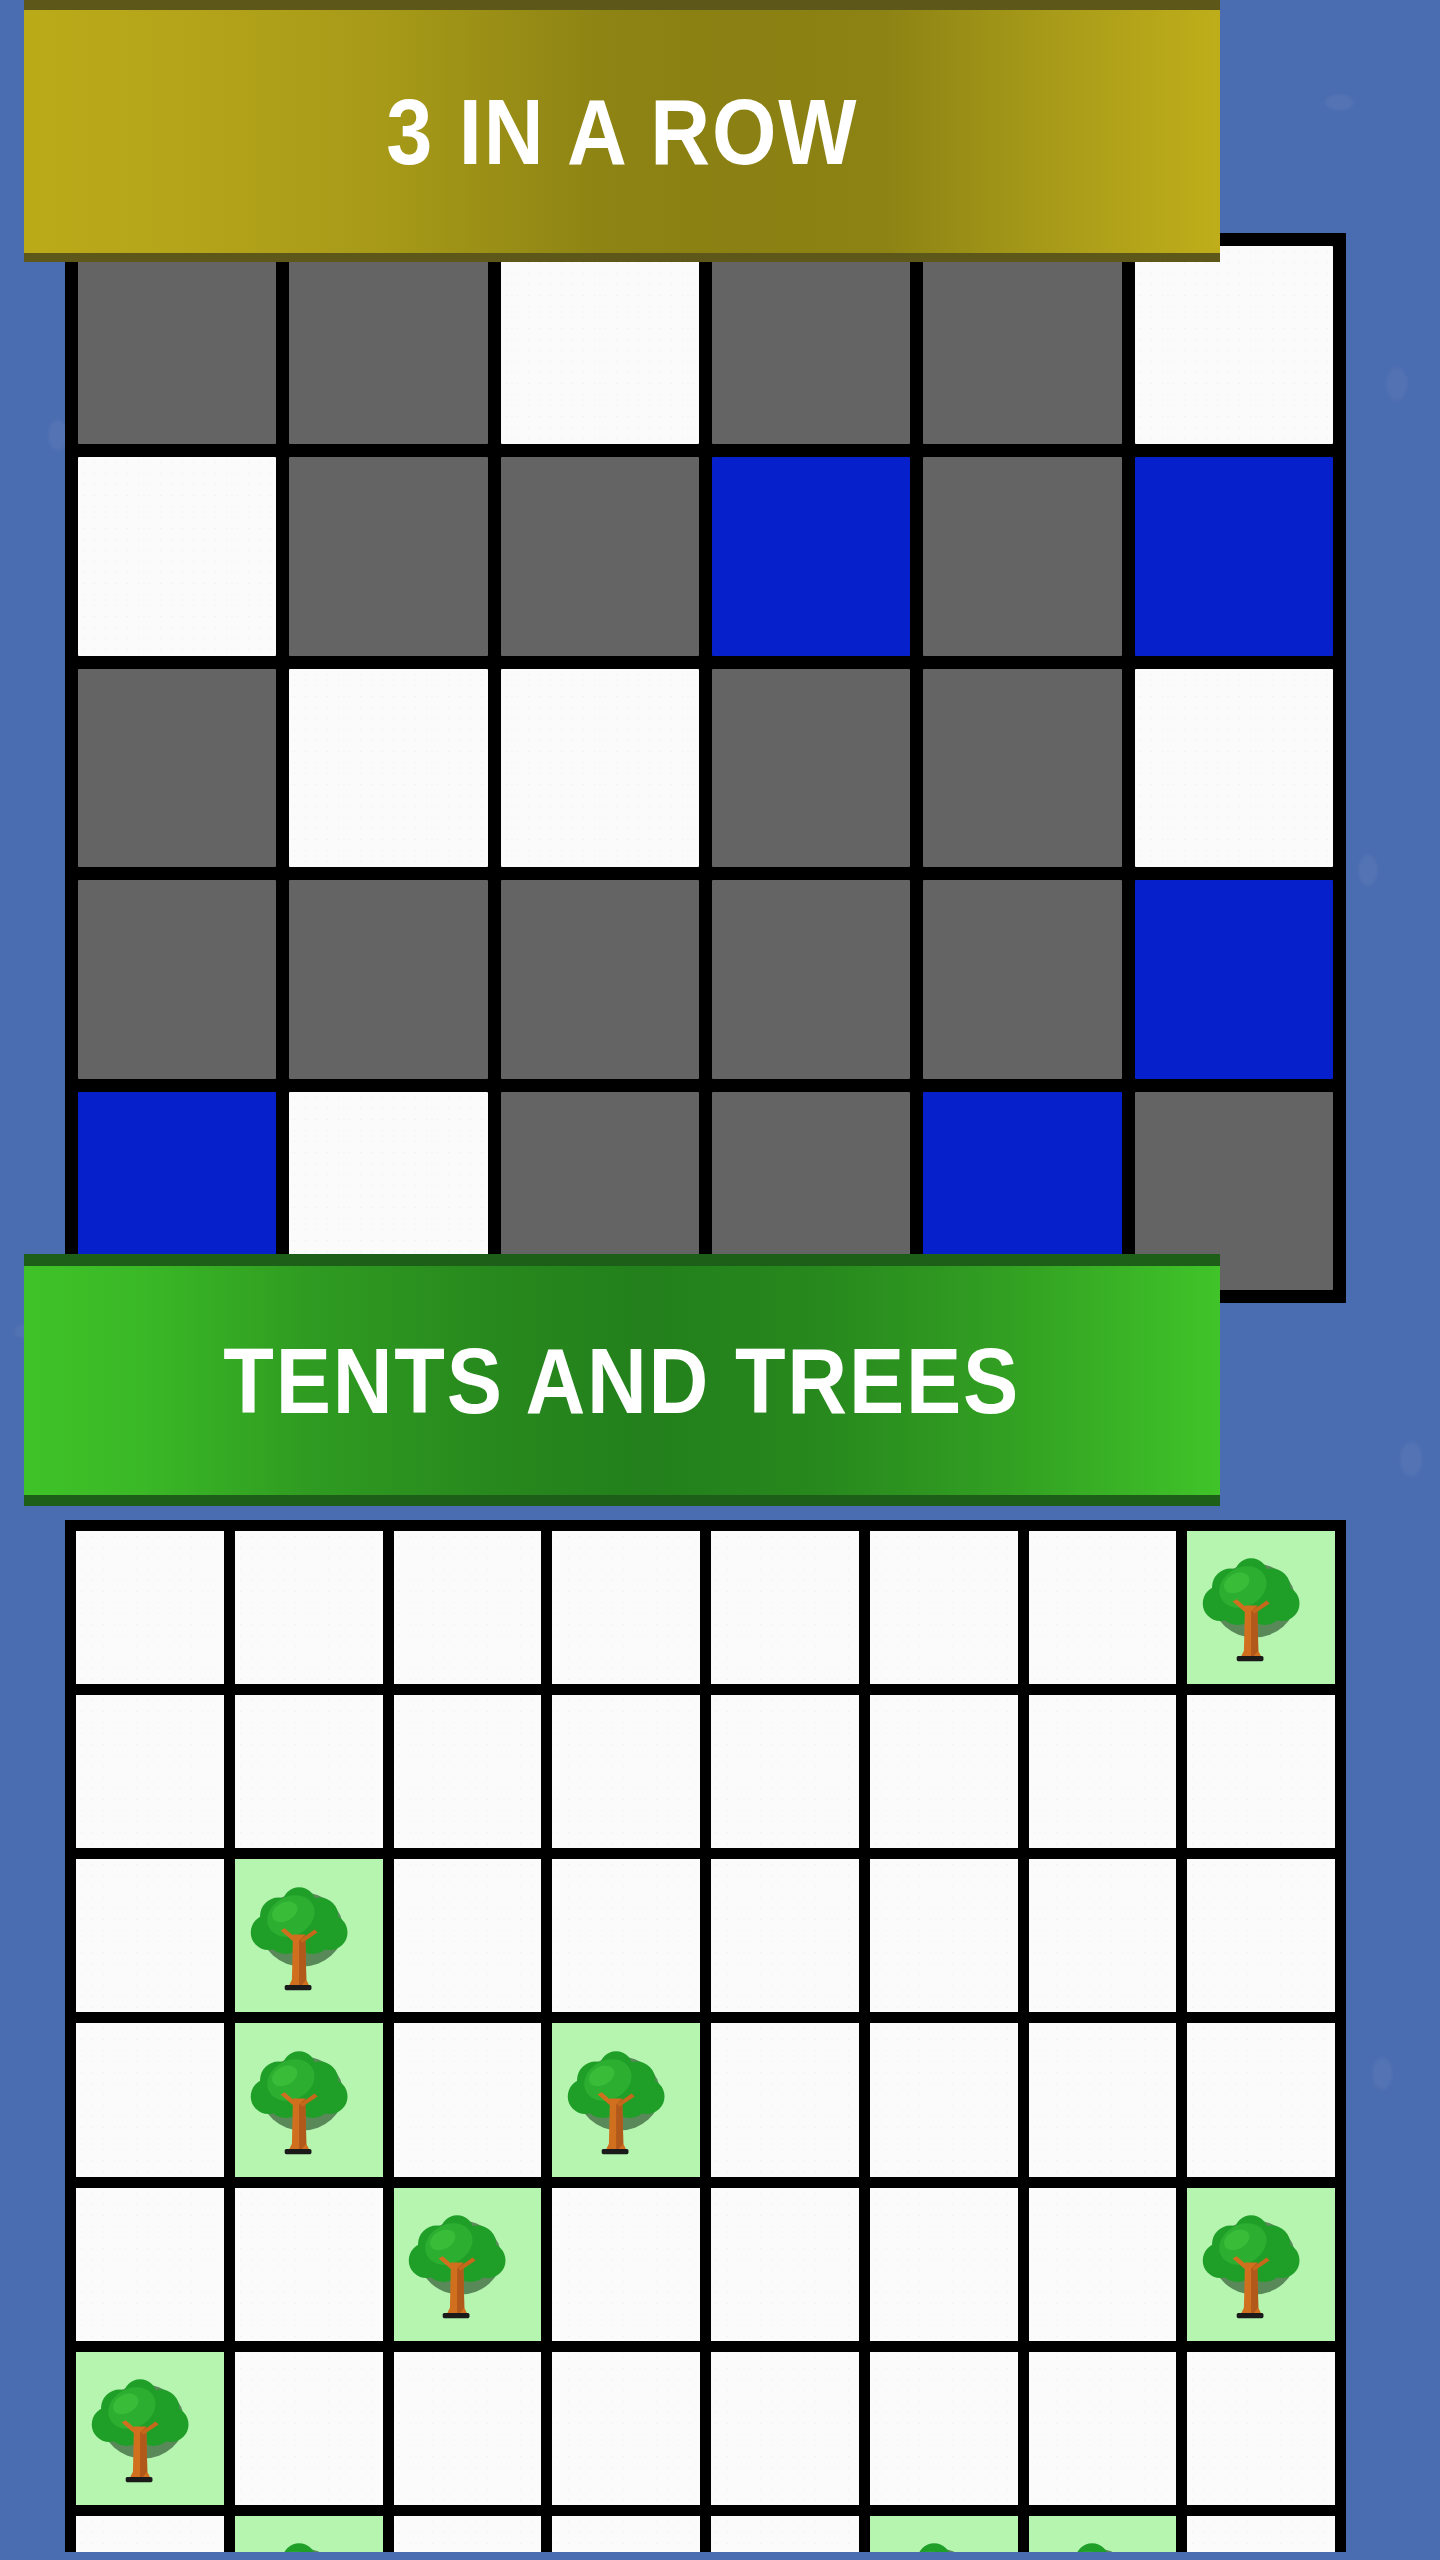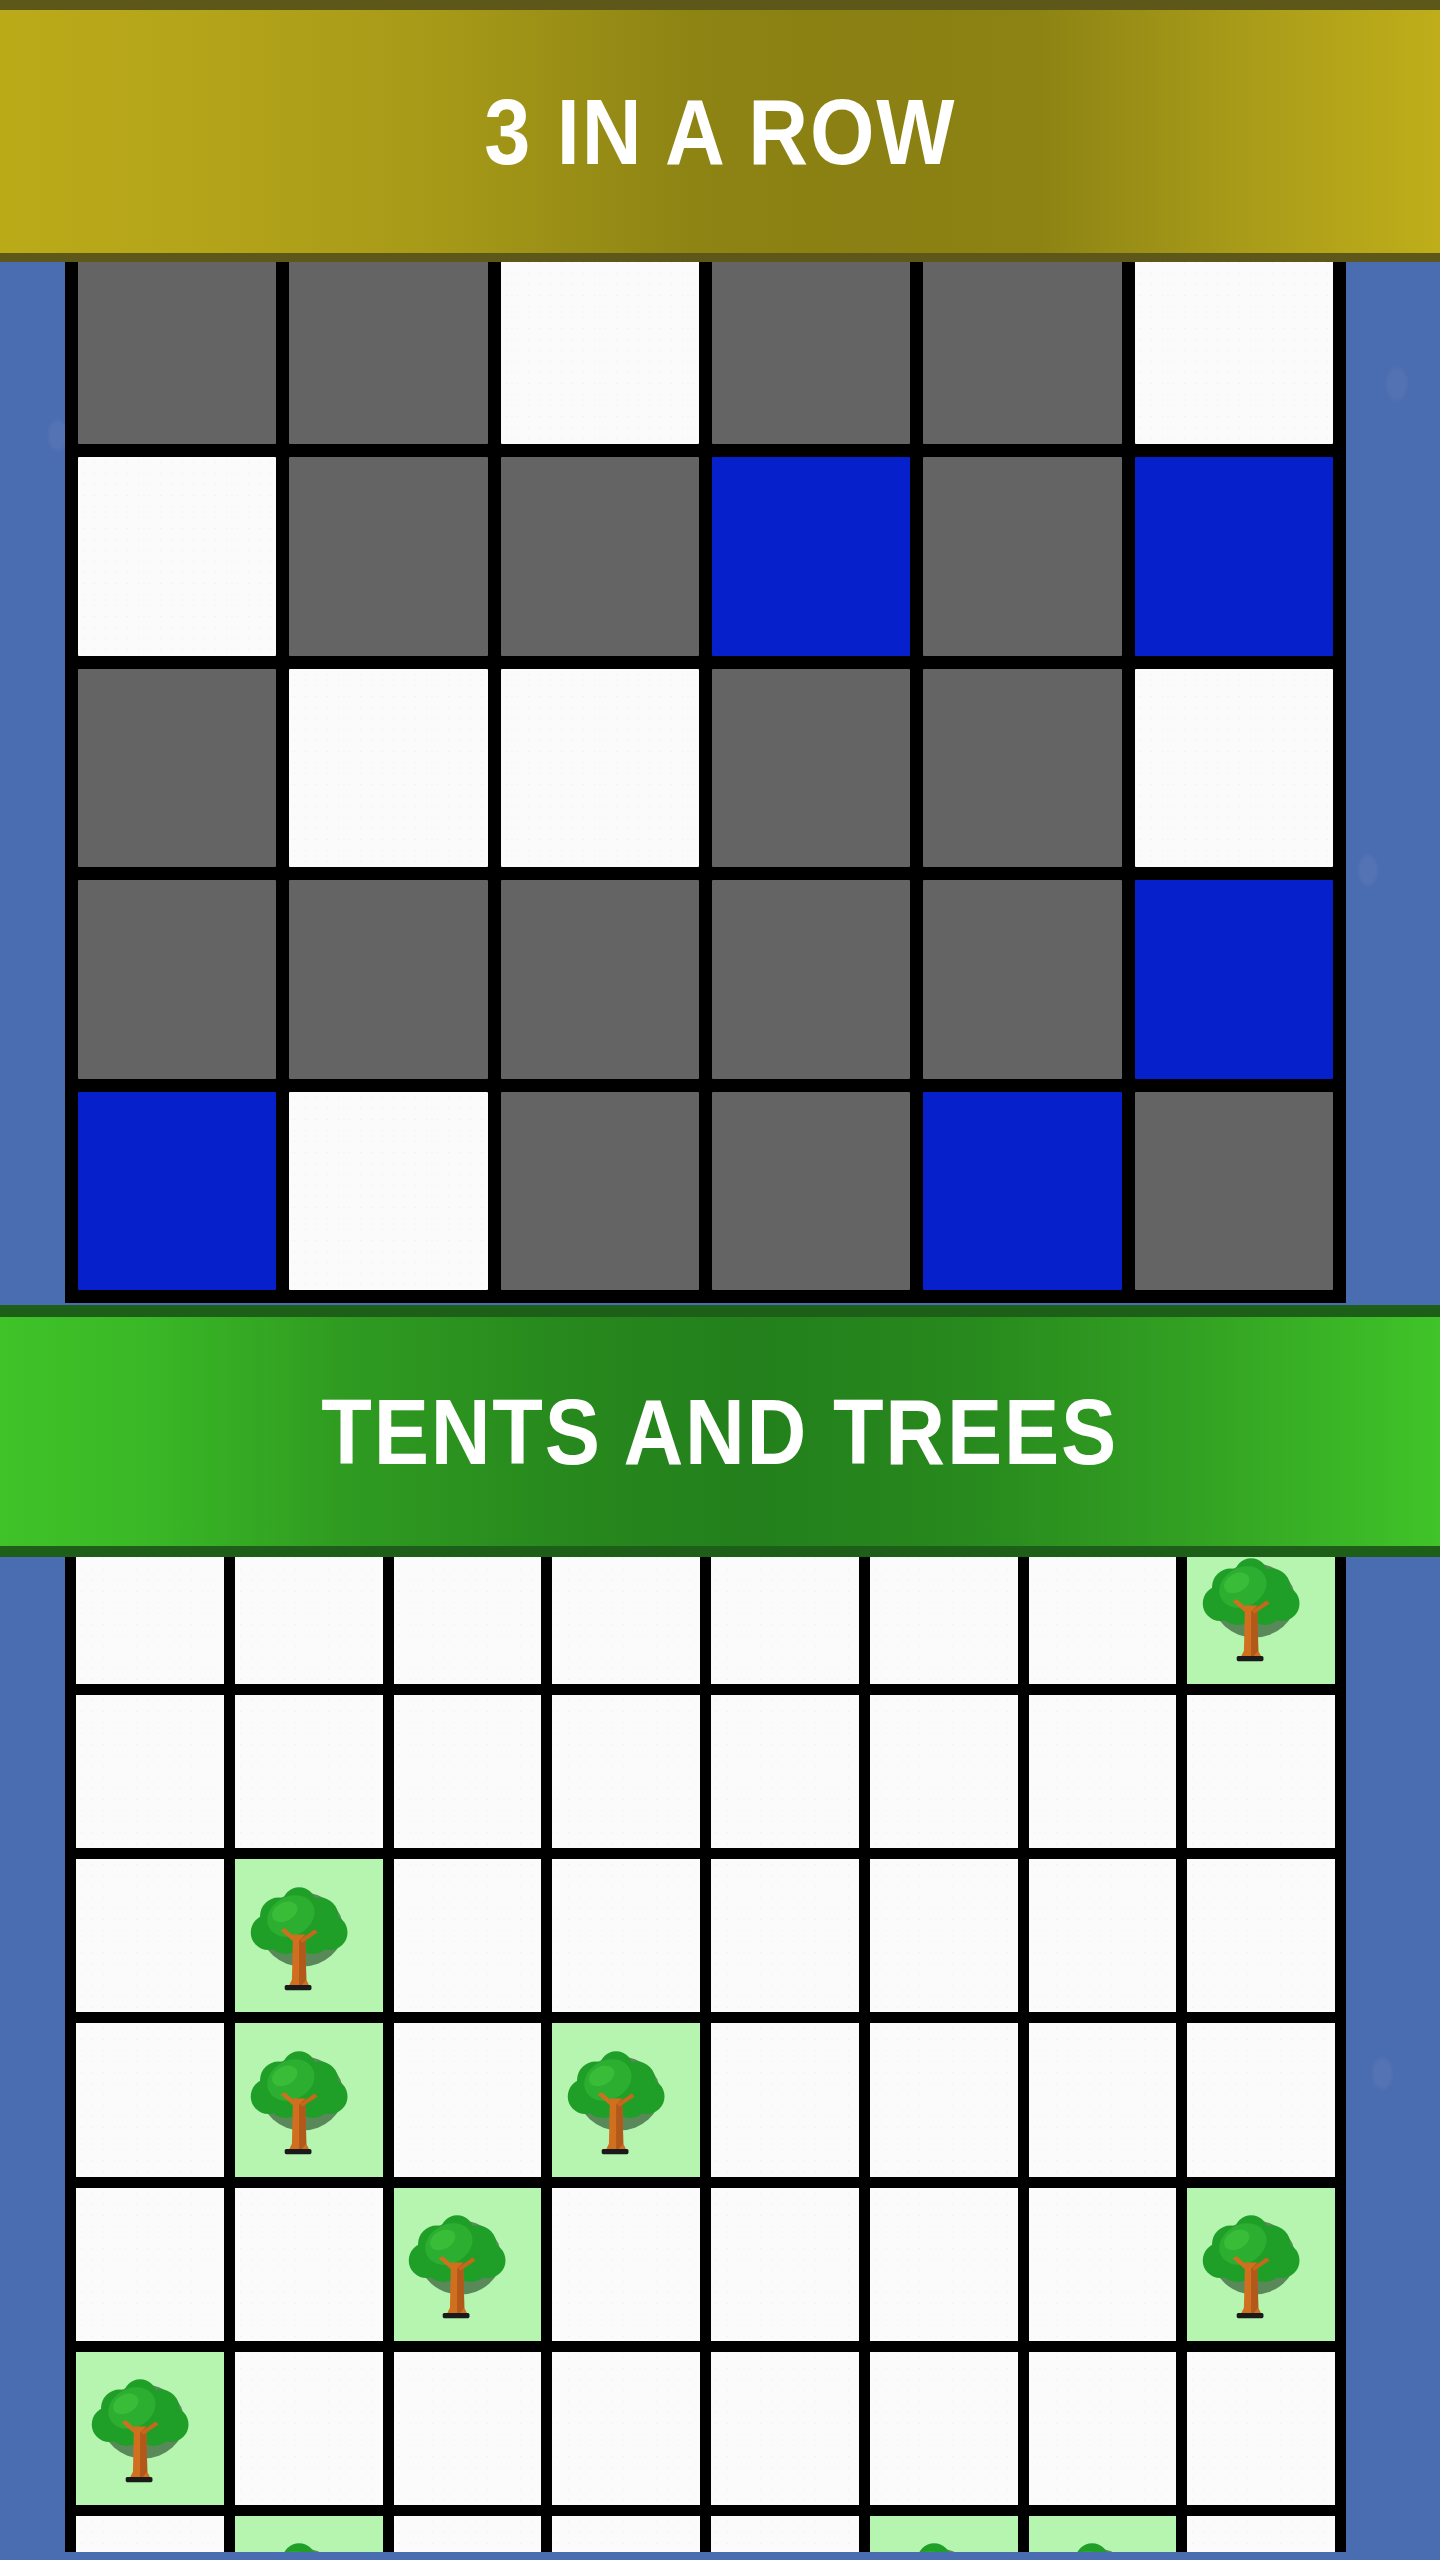--- a/index.html
+++ b/index.html
@@ -26,42 +26,42 @@
       radial-gradient(ellipse 30px 17px at 88% 23%, rgba(255,255,255,.05) 45%, transparent 70%),
       radial-gradient(ellipse 16px 26px at 95% 34%, rgba(255,255,255,.05) 45%, transparent 72%),
       radial-gradient(ellipse 26px 15px at 90% 46%, rgba(255,255,255,.04) 45%, transparent 70%),
       radial-gradient(ellipse 19px 29px at 98% 57%, rgba(255,255,255,.05) 45%, transparent 72%),
       radial-gradient(ellipse 28px 16px at 91% 69%, rgba(255,255,255,.045) 45%, transparent 70%),
       radial-gradient(ellipse 17px 27px at 96% 81%, rgba(255,255,255,.05) 45%, transparent 72%),
       radial-gradient(ellipse 25px 14px at 89% 92%, rgba(255,255,255,.045) 45%, transparent 70%);
     z-index:0;
   }
   
-  .banner{position:absolute;left:0;width:1440px;z-index:5;overflow:hidden;}
+  .banner{position:absolute;left:0;width:1196px;z-index:5;overflow:hidden;padding-left:24px;}
   .banner .edge{width:100%;}
   .banner .body{
     width:100%;display:flex;align-items:center;justify-content:center;
   }
   .banner .title{
     color:#ffffff;font-weight:bold;text-align:center;
     letter-spacing:2px;white-space:nowrap;
     font-family:"Liberation Sans",sans-serif;
     transform:scaleX(.9);
   }
   
   #banner-gold{top:0;height:262px;}
   #banner-gold .edge-top{height:10px;background:#5e571a;}
   #banner-gold .edge-bot{height:9px;background:#5e571a;}
   #banner-gold .body{
     height:243px;
     background:linear-gradient(90deg,#bbaa18 0%,#b4a41a 14%,#a79a18 30%,#8e8414 48%,#8a8013 60%,#8d8314 72%,#a89b19 86%,#bfae1a 100%);
   }
   #banner-gold .title{font-size:92px;line-height:92px;}
   
-  #banner-green{top:1305px;height:252px;}
+  #banner-green{top:1254px;height:252px;}
   #banner-green .edge-top{height:12px;background:#1d5e18;}
   #banner-green .edge-bot{height:11px;background:#1d5e18;}
   #banner-green .body{
     height:229px;
     background:linear-gradient(90deg,#3fc328 0%,#3ab826 10%,#2f9b21 24%,#27881d 40%,#23801c 52%,#27881d 66%,#329f22 82%,#40c429 100%);
   }
   #banner-green .title{font-size:92px;line-height:92px;}
 
   
   .board{position:absolute;display:grid;background:#000;z-index:2;}

